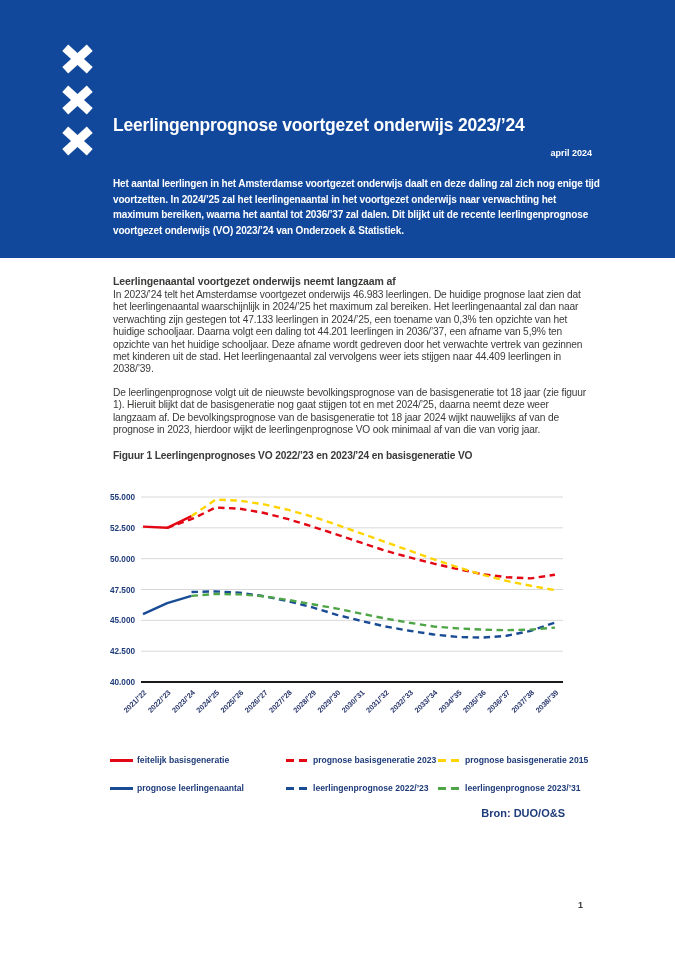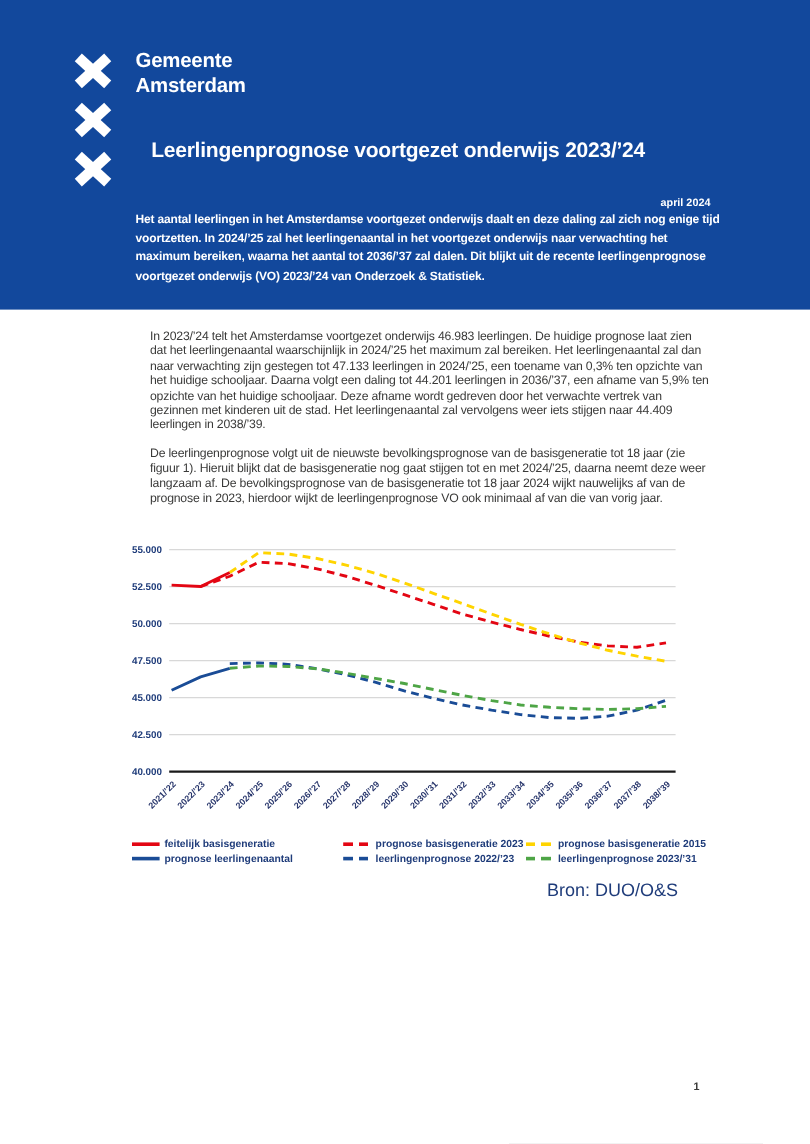--- a/index.html
+++ b/index.html
@@ -8,42 +8,42 @@
     position:relative; width:675px; height:953px; margin:0 auto;
     background:#ffffff; overflow:hidden;
     font-family:"Liberation Sans", sans-serif;
     -webkit-font-smoothing:antialiased;
   }
   
   .hero { position:relative; width:675px; height:258px; background:#12489C; color:#fff; }
   .logo { position:absolute; left:61px; top:44px; display:flex; flex-direction:column; gap:11px; }
   .logo svg { width:33px; height:30px; display:block; }
   .brand { position:absolute; left:113px; top:40px; font-size:17px; line-height:21px; font-weight:bold; letter-spacing:-0.2px; }
-  .hero-title { position:absolute; left:126px; top:115px; font-size:17.5px; font-weight:bold; letter-spacing:-0.2px; white-space:nowrap; }
-  .hero-date { position:absolute; right:83px; top:164px; font-size:9px; font-weight:bold; }
+  .hero-title { position:absolute; left:113px; top:115px; font-size:17.5px; font-weight:bold; letter-spacing:-0.2px; white-space:nowrap; }
+  .hero-date { position:absolute; right:83px; top:148px; font-size:9px; font-weight:bold; }
   .hero-intro { position:absolute; left:113px; top:176px; width:488px; font-size:10px; line-height:15.6px; font-weight:bold; letter-spacing:-0.15px; }
   
   .main { padding:17px 83px 0 113px; color:#3A3A39; }
   .section-heading { font-size:10.5px; font-weight:bold; margin:0 0 2px 0; letter-spacing:-0.1px; }
-  .main p.body-par { font-size:10.2px; line-height:12.4px; margin:0 0 11px 12px; letter-spacing:-0.15px; }
+  .main p.body-par { font-size:10.2px; line-height:12.4px; margin:0 0 11px 0; letter-spacing:-0.15px; }
   .fig-caption { font-size:10.2px; font-weight:bold; margin:14px 0 4px 0; letter-spacing:-0.15px; }
   
   .chart-wrap { margin-left:-12px;margin-top:24px; }
   .chart-wrap svg { display:block; }
   .ytick-label { font-size:8.2px; font-weight:bold; fill:#1F3C7A; font-family:"Liberation Sans",sans-serif; }
   .xtick-label { font-size:7.4px; font-weight:bold; fill:#27356B; font-family:"Liberation Sans",sans-serif; }
   
   .legend {
-    margin:2px 0 0 -3px;
-    display:grid; grid-template-columns:176px 152px auto; row-gap:2px;
+    margin:20px 0 0 -3px;
+    display:grid; grid-template-columns:176px 152px auto; row-gap:18px;
     font-size:8.6px; font-weight:bold; color:#1F3C7A;
   }
   .legend-item { display:flex; align-items:center; }
   .legend-sample { width:23px; height:2.6px; margin-right:4px; flex:0 0 auto; }
-  .source { text-align:right; padding-right:27px; margin-top:14px; font-size:15px; font-weight:normal; color:#1F3C7A; }
+  .source { text-align:right; padding-right:27px; margin-top:14px; font-size:11px; font-weight:bold; color:#1F3C7A; }
   .pagenum { position:absolute; right:92px; top:900px; font-size:9px; font-weight:bold; color:#3A3A39; }
 </style>
 </head>
 <body>
 
 <div class="page">
 
   <header class="hero">
     <div class="logo">
       <svg viewBox="0 0 26 24">
@@ -52,33 +52,31 @@
         </svg>
       <svg viewBox="0 0 26 24">
           <line x1="3.2" y1="3" x2="22.8" y2="21" stroke="#ffffff" stroke-width="7"></line>
           <line x1="22.8" y1="3" x2="3.2" y2="21" stroke="#ffffff" stroke-width="7"></line>
         </svg>
       <svg viewBox="0 0 26 24">
           <line x1="3.2" y1="3" x2="22.8" y2="21" stroke="#ffffff" stroke-width="7"></line>
           <line x1="22.8" y1="3" x2="3.2" y2="21" stroke="#ffffff" stroke-width="7"></line>
         </svg>
     </div>
-    <div class="brand">
-      <div>Gemeente</div>
-      <div>Amsterdam</div>
-    </div>
     <h1 class="hero-title">Leerlingenprognose voortgezet onderwijs 2023/’24</h1>
     <div class="hero-date">april 2024</div>
     <p class="hero-intro">Het aantal leerlingen in het Amsterdamse voortgezet onderwijs daalt en deze daling zal zich nog enige tijd voortzetten. In 2024/’25 zal het leerlingenaantal in het voortgezet onderwijs naar verwachting het maximum bereiken, waarna het aantal tot 2036/’37 zal dalen. Dit blijkt uit de recente leerlingenprognose voortgezet onderwijs (VO) 2023/’24 van Onderzoek &amp; Statistiek.</p>
   </header>
 
   <main class="main">
+    <h2 class="section-heading">Leerlingenaantal voortgezet onderwijs neemt langzaam af</h2>
     <p class="body-par">In 2023/’24 telt het Amsterdamse voortgezet onderwijs 46.983 leerlingen. De huidige prognose laat zien dat het leerlingenaantal waarschijnlijk in 2024/’25 het maximum zal bereiken. Het leerlingenaantal zal dan naar verwachting zijn gestegen tot 47.133 leerlingen in 2024/’25, een toename van 0,3% ten opzichte van het huidige schooljaar. Daarna volgt een daling tot 44.201 leerlingen in 2036/’37, een afname van 5,9% ten opzichte van het huidige schooljaar. Deze afname wordt gedreven door het verwachte vertrek van gezinnen met kinderen uit de stad. Het leerlingenaantal zal vervolgens weer iets stijgen naar 44.409 leerlingen in 2038/’39.</p>
     <p class="body-par">De leerlingenprognose volgt uit de nieuwste bevolkingsprognose van de basisgeneratie tot 18 jaar (zie figuur 1). Hieruit blijkt dat de basisgeneratie nog gaat stijgen tot en met 2024/’25, daarna neemt deze weer langzaam af. De bevolkingsprognose van de basisgeneratie tot 18 jaar 2024 wijkt nauwelijks af van de prognose in 2023, hierdoor wijkt de leerlingenprognose VO ook minimaal af van die van vorig jaar.</p>
 
+    <div class="fig-caption">Figuur 1 Leerlingenprognoses VO 2022/’23 en 2023/’24 en basisgeneratie VO</div>
 
     <div class="chart-wrap">
       <svg id="chart-svg" width="470" height="250" viewBox="0 0 470 250">
           <line x1="40" y1="12" x2="462" y2="12" stroke="#D8D8D8" stroke-width="1"></line>
           <text x="34" y="15" text-anchor="end" class="ytick-label">55.000</text>
           <line x1="40" y1="42.833333333333314" x2="462" y2="42.833333333333314" stroke="#D8D8D8" stroke-width="1"></line>
           <text x="34" y="45.833333333333314" text-anchor="end" class="ytick-label">52.500</text>
           <line x1="40" y1="73.66666666666667" x2="462" y2="73.66666666666667" stroke="#D8D8D8" stroke-width="1"></line>
           <text x="34" y="76.66666666666667" text-anchor="end" class="ytick-label">50.000</text>
           <line x1="40" y1="104.5" x2="462" y2="104.5" stroke="#D8D8D8" stroke-width="1"></line>

